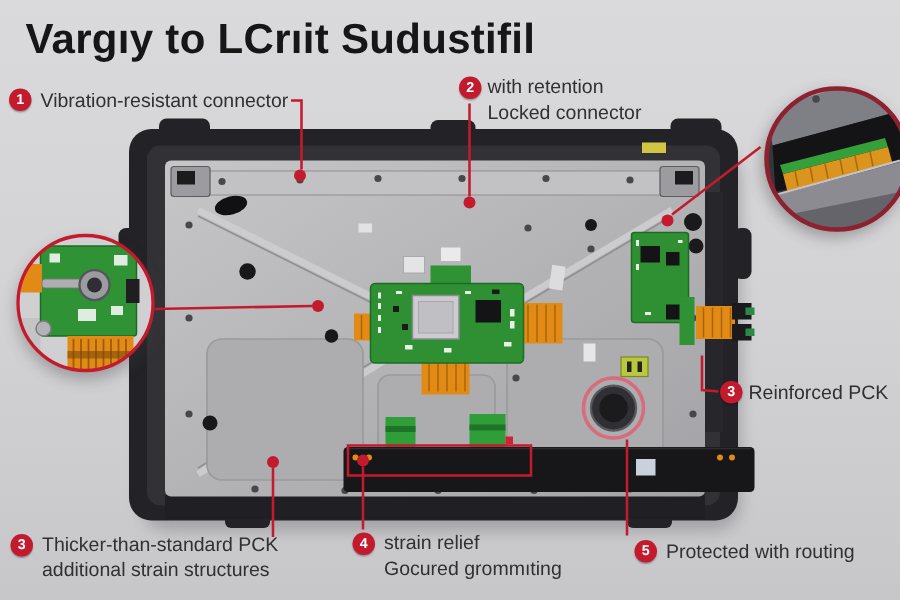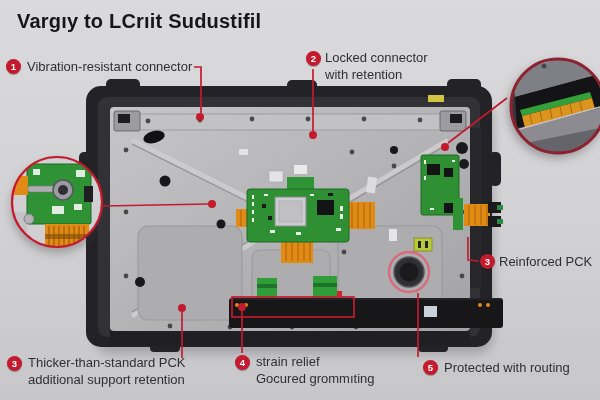--- a/index.html
+++ b/index.html
@@ -10,21 +10,21 @@
   }
   html,body{margin:0;padding:0;}
   .stage{
     position:relative;width:600px;height:400px;overflow:hidden;
     background:linear-gradient(180deg,#dadadc 0%,#d2d2d4 55%,#c7c7ca 100%);
     font-family:"Liberation Sans",sans-serif;
   }
   .art{position:absolute;left:0;top:0;}
   .title{
     position:absolute;left:17px;top:10px;margin:0;
-    font-size:20px;font-weight:700;color:var(--title);letter-spacing:.2px;
+    font-size:28px;font-weight:700;color:var(--title);letter-spacing:.2px;
   }
   .badge{
     position:absolute;width:15px;height:15px;border-radius:50%;
     background:var(--accent);color:#fff;font-size:9.5px;font-weight:700;
     display:flex;align-items:center;justify-content:center;
     box-shadow:0 1px 1px rgba(0,0,0,.3);
   }
   .lbl{position:absolute;color:var(--text);font-size:13px;line-height:16.5px;white-space:nowrap;}
   .accent-stroke{stroke:var(--accent);}
   .accent-fill{fill:var(--accent);}
@@ -322,35 +322,35 @@
   <h1 class="title">Vargıy to LCrıit Sudustifil</h1>
 
   <div>
     <span class="badge" style="left:6px;top:59px">1</span>
     <div class="lbl" style="left:27px;top:59px">Vibration-resistant connector</div>
   </div>
 
   <div>
     <span class="badge" style="left:306px;top:51px">2</span>
     <div class="lbl" style="left:325px;top:50px">
+      <div>with retention</div>
       <div>Locked connector</div>
-      <div>with retention</div>
     </div>
   </div>
 
   <div>
     <span class="badge" style="left:480px;top:254px">3</span>
     <div class="lbl" style="left:499px;top:254px">Reinforced PCK</div>
   </div>
 
   <div>
     <span class="badge" style="left:7px;top:356px">3</span>
     <div class="lbl" style="left:28px;top:355px">
       <div>Thicker-than-standard PCK</div>
-      <div>additional support retention</div>
+      <div>additional strain structures</div>
     </div>
   </div>
 
   <div>
     <span class="badge" style="left:235px;top:355px">4</span>
     <div class="lbl" style="left:256px;top:354px">
       <div>strain relief</div>
       <div>Gocured grommıting</div>
     </div>
   </div>

